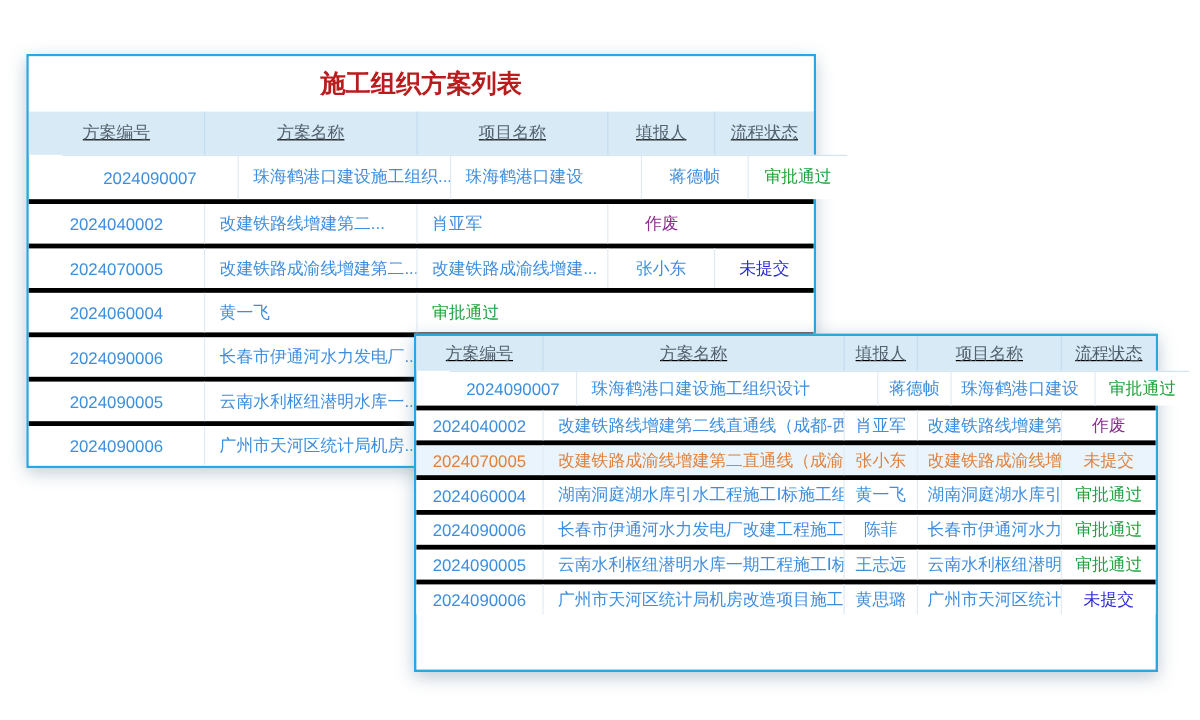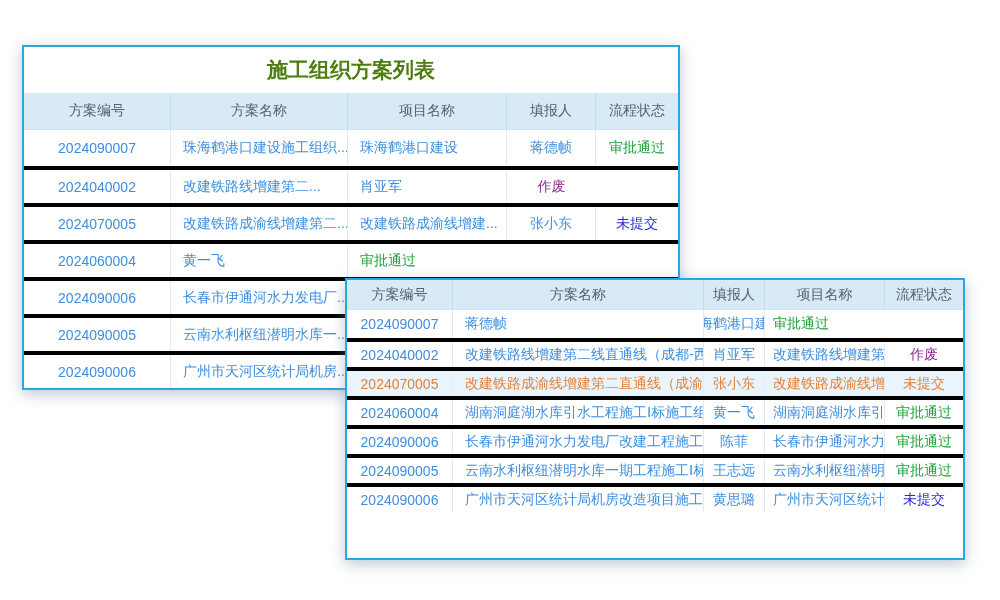--- a/index.html
+++ b/index.html
@@ -9,33 +9,33 @@
     font-family:"Liberation Sans","DejaVu Sans",sans-serif;
   }
   .card{
     position:absolute;background:#fff;
     border:2px solid #2ba7e0;
     box-shadow:0 4px 14px rgba(110,135,160,.45);
     box-sizing:border-box;
   }
   .card-title{
     display:flex;align-items:center;justify-content:center;
-    font-weight:bold;color:#4d7c0f;background:#fff;
+    font-weight:bold;color:#b91c1c;background:#fff;
   }
   .tr{display:flex;width:100%;box-sizing:border-box;}
-  .thead{background:#d9eaf7;}
+  .thead{background:#d9eaf7;text-decoration:underline;}
   .th,.td{
     box-sizing:border-box;display:flex;align-items:center;
     white-space:nowrap;overflow:hidden;font-size:14px;
   }
   .th{color:#52616e;justify-content:center;border-right:1px solid #c3ddee;}
   .td{color:#3e8ede;justify-content:center;border-right:1px solid #e2ebf3;}
   .th:last-child,.td:last-child{border-right:none;}
   .tbody .tr{border-top:4px solid #000000;background:#fff;}
-  .tbody .tr:first-child{border-top:1px solid #d3e4f1;}
+  .tbody .tr:first-child{border-top:1px solid #d3e4f1;margin-left:28px;}
 
   
   #list-card{left:22px;top:45px;width:658px;height:345px;z-index:1;}
   #list-card .card-title{height:46px;font-size:21px;}
   #list-card .thead{height:36px;}
   #list-card .tbody .tr{height:37px;}
   .list-cols > *:nth-child(1){width:147px;}
   .list-cols > *:nth-child(2){width:177px;justify-content:flex-start;padding-left:12px;}
   .list-cols > *:nth-child(3){width:159px;justify-content:flex-start;padding-left:12px;}
   .list-cols > *:nth-child(4){width:89px;}
@@ -129,20 +129,21 @@
   <div class="tr thead query-cols">
     <div class="th">方案编号</div>
     <div class="th">方案名称</div>
     <div class="th">填报人</div>
     <div class="th">项目名称</div>
     <div class="th">流程状态</div>
   </div>
   <div class="tbody">
       <div class="tr query-cols">
         <div class="td">2024090007</div>
+        <div class="td">珠海鹤港口建设施工组织设计</div>
         <div class="td">蒋德帧</div>
         <div class="td">珠海鹤港口建设</div>
         <div class="td st-approved">审批通过</div>
       </div>
       <div class="tr query-cols">
         <div class="td">2024040002</div>
         <div class="td">改建铁路线增建第二线直通线（成都-西安</div>
         <div class="td">肖亚军</div>
         <div class="td">改建铁路线增建第二线</div>
         <div class="td st-void">作废</div>

